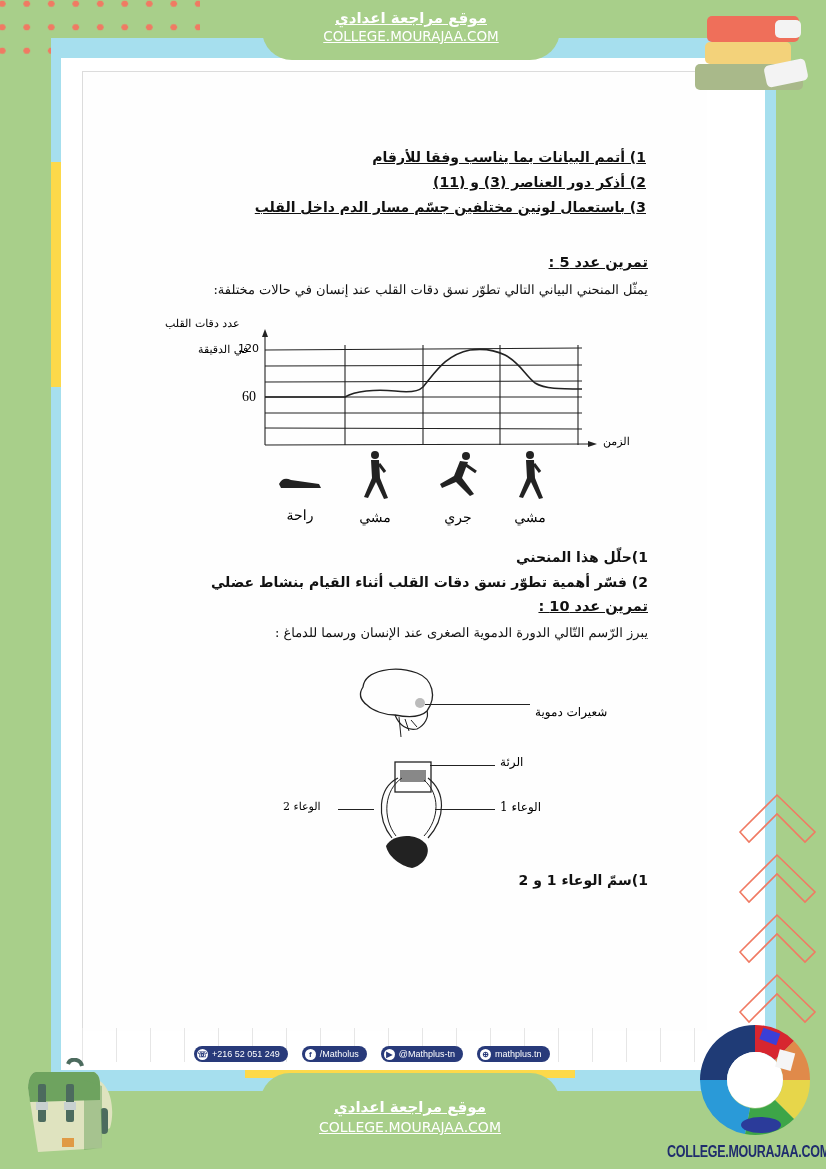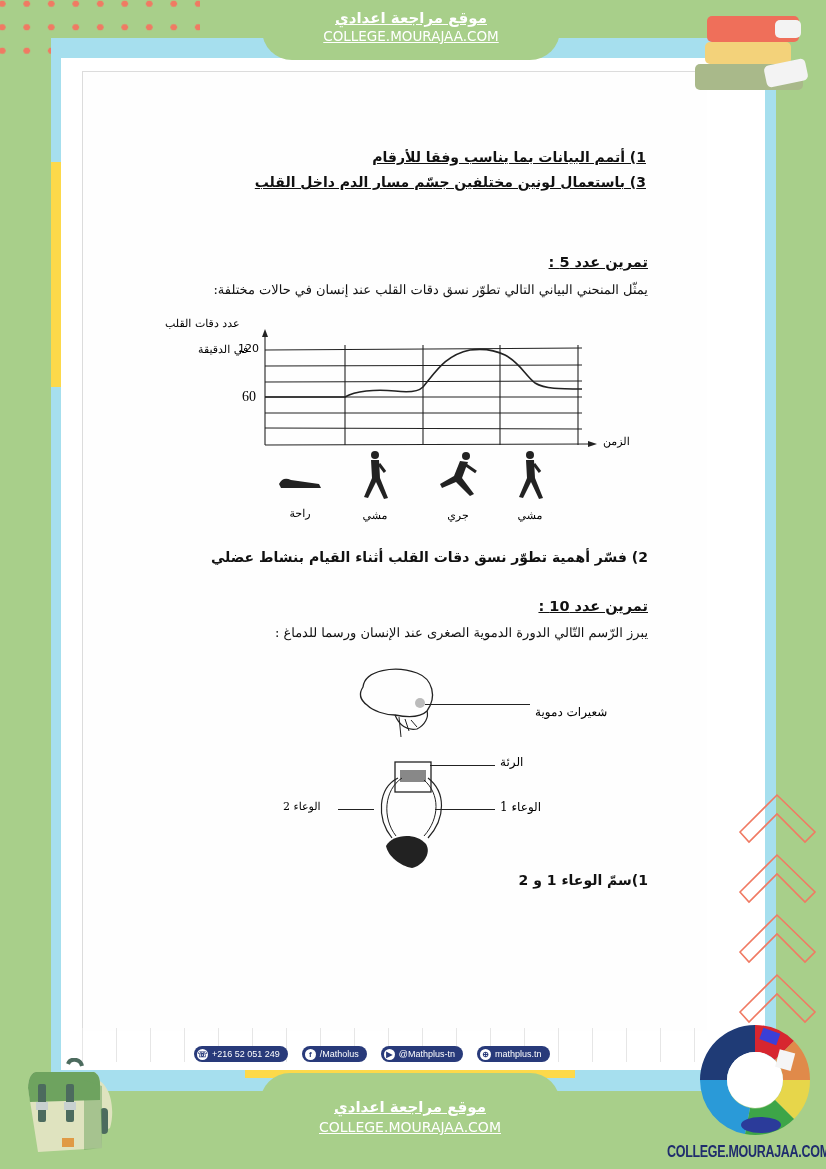--- a/index.html
+++ b/index.html
@@ -45,21 +45,21 @@
 
   .chevrons { position: absolute; left: 735px; top: 790px; width: 85px; height: 240px; }
 
   
   .doc { position: absolute; direction: rtl; color: #111; }
   .q-bold { font-family: "DejaVu Sans", sans-serif; font-weight: bold; font-size: 14px; line-height: 25px; }
   .ex-title { font-family: "DejaVu Sans", sans-serif; font-weight: bold; font-size: 14.5px; text-decoration: underline; }
   .ex-intro { font-family: "DejaVu Serif", serif; font-size: 13px; }
 
   .chart-wrap { position: absolute; left: 150px; top: 315px; width: 500px; height: 145px; }
-  .stage { position: absolute; text-align: center; font-family: "DejaVu Serif", serif; font-size: 11px; direction: rtl; }
+  .stage { position: absolute; text-align: center; font-family: "DejaVu Serif", serif; font-size: 14px; direction: rtl; }
   .diagram-label { position: absolute; font-family: "DejaVu Serif", serif; font-size: 11px; direction: rtl; white-space: nowrap; }
 </style>
 </head>
 <body>
 
 <div class="green-bg"></div>
 <div class="dots"></div>
 <div class="blue-frame"></div>
 <div class="yellow-left"></div>
 <div class="yellow-right"></div>
@@ -75,20 +75,21 @@
 <div class="books">
   <div class="book" style="left:12px;top:4px;width:92px;height:26px;background:#ef6f5a;"></div>
   <div class="book" style="left:80px;top:8px;width:26px;height:18px;background:#f3f3f3;"></div>
   <div class="book" style="left:10px;top:30px;width:86px;height:22px;background:#f3d27a;"></div>
   <div class="book" style="left:0px;top:52px;width:108px;height:26px;background:#a9b98a;"></div>
   <div class="book" style="left:70px;top:50px;width:42px;height:22px;background:#f3f3f3;transform:rotate(-12deg);"></div>
 </div>
 
 <div class="doc q-bold" style="right:180px; top:145px; width:420px;text-decoration:underline;">
   <div>1) أتمم البيانات بما يناسب وفقا للأرقام</div>
+  <div>2) أذكر دور العناصر (3) و (11)</div>
   <div>3) باستعمال لونين مختلفين جسّم مسار الدم داخل القلب</div>
 </div>
 
 <div class="doc ex-title" style="right:178px; top:254px;">تمرين عدد 5 :</div>
 <div class="doc ex-intro" style="right:178px; top:282px; width:460px;">يمثّل المنحني البياني التالي تطوّر نسق دقات القلب عند إنسان في حالات مختلفة:</div>
 
 <div class="chart-wrap">
   <svg width="500" height="145" viewBox="0 0 500 145">
     <g stroke="#222" stroke-width="1.1" fill="none">
 
@@ -147,20 +148,21 @@
     <svg width="34" height="52" viewBox="0 0 34 52">
         <circle cx="17" cy="5" r="4" fill="#222"></circle>
         <path d="M13 10 L21 10 L22 28 L30 48 L26 49 L18 32 L10 48 L6 47 L14 28 Z" fill="#222"></path>
         <path d="M21 14 L27 22" stroke="#222" stroke-width="3"></path>
       </svg>
     <div style="margin-top:4px;">مشي</div>
   </div>
 </div>
 
 <div class="doc q-bold" style="right:178px; top:545px; width:460px;">
+  <div>1)حلّل هذا المنحني</div>
   <div>2) فسّر أهمية تطوّر نسق دقات القلب أثناء القيام بنشاط عضلي</div>
 </div>
 
 <div class="doc ex-title" style="right:178px; top:598px;">تمرين عدد 10 :</div>
 <div class="doc ex-intro" style="right:178px; top:625px; width:460px;">يبرز الرّسم التّالي الدورة الدموية الصغرى عند الإنسان ورسما للدماغ :</div>
 
 <div style="position:absolute;left:355px;top:665px;width:80px;width:90px;height:80px;">
   <svg width="90" height="80" viewBox="0 0 90 80">
       <path d="M8 22 C10 5, 40 0, 62 8 C78 14, 82 32, 72 46 C64 54, 50 52, 40 50 C30 50, 18 46, 12 40 C4 34, 4 28, 8 22 Z" fill="none" stroke="#222" stroke-width="1.3"></path>
       <path d="M40 50 C44 60, 52 66, 62 64 C70 60, 74 52, 72 46" fill="none" stroke="#222" stroke-width="1.2"></path>

